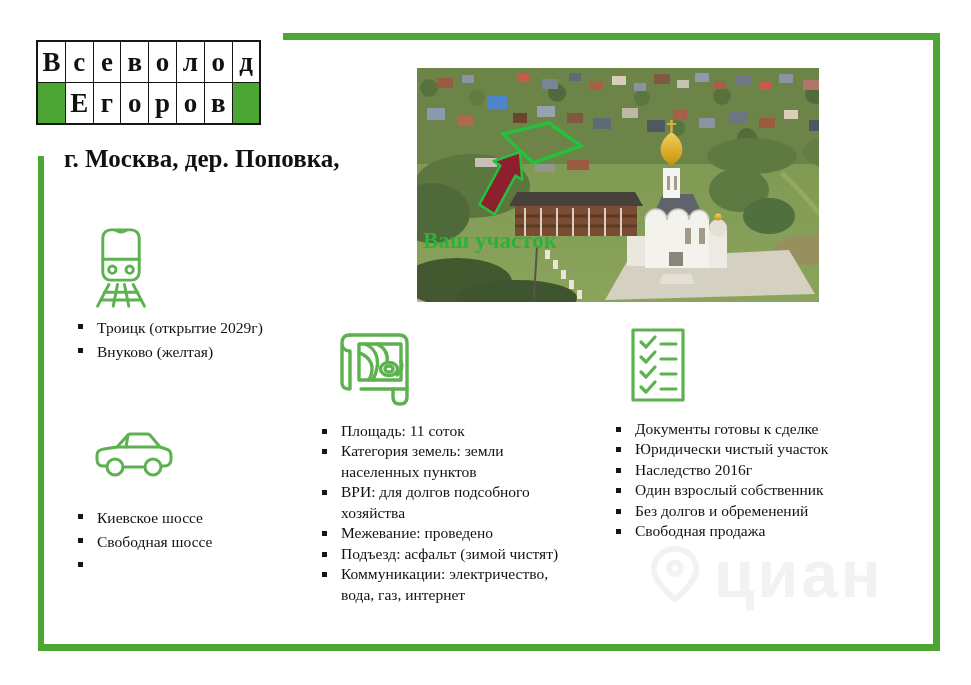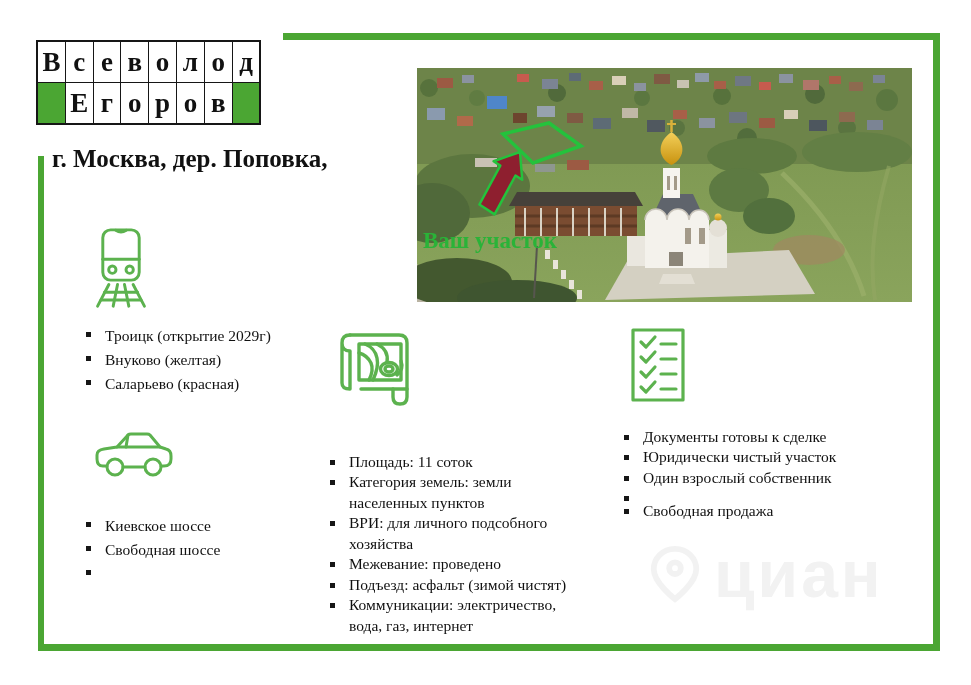--- a/index.html
+++ b/index.html
@@ -14,38 +14,38 @@
   
   .name-grid{position:absolute;left:36px;top:40px;border:2px solid #161616;}
   .grid-row{display:flex;}
   .grid-row:first-child .grid-cell{border-bottom:1px solid #161616;}
   .grid-cell{width:26.8px;height:40px;border-right:1px solid #161616;background:#fff;
              display:flex;align-items:center;justify-content:center;
              font-weight:bold;font-size:27px;line-height:1;}
   .grid-cell:last-child{border-right:none;}
   .grid-cell.green{background:#4BA633;}
 
-  .address{position:absolute;left:52px;top:141px;font-size:25px;font-weight:bold;line-height:1.42;}
+  .address{position:absolute;left:64px;top:141px;font-size:25px;font-weight:bold;line-height:1.42;}
 
   .icon{position:absolute;}
   .icon svg{display:block;}
 
-  ul.blist{list-style:none;margin:8px;padding:0;position:absolute;font-size:15.5px;}
+  ul.blist{list-style:none;margin:0;padding:0;position:absolute;font-size:15.5px;}
   ul.blist li{display:flex;align-items:flex-start;}
   ul.blist .b{flex:none;width:5px;height:5px;background:#161616;margin-top:8px;margin-right:14px;}
   ul.wide li{line-height:1.55;}
   ul.tight li{line-height:1.32;}
 
   .list-rail{left:78px;top:316px;width:240px;}
   .list-road{left:78px;top:506px;width:170px;}
-  .list-land{left:322px;top:444px;width:252px;}
+  .list-land{left:322px;top:421px;width:252px;}
   .list-land li > span:last-child{max-width:228px;}
   .list-docs{left:616px;top:419px;width:300px;}
 
-  .photo{position:absolute;left:417px;top:68px;width:495px;height:234px;overflow:hidden;}
+  .photo{position:absolute;left:417px;top:68px;width:402px;height:234px;overflow:hidden;}
   .photo svg{display:block;}
 
   .watermark{position:absolute;left:646px;top:536px;display:flex;align-items:center;gap:10px;
              color:#f2f2f2;font-family:"Liberation Sans", sans-serif;font-weight:bold;
              font-size:66px;letter-spacing:3px;user-select:none;}
 </style>
 </head>
 <body>
 
 <div class="slide">
@@ -100,24 +100,20 @@
 
   <ul class="blist wide list-rail">
     <li>
         <span class="b"></span>
         <span>Троицк (открытие 2029г)</span>
       </li>
     <li>
         <span class="b"></span>
         <span>Внуково (желтая)</span>
       </li>
-    <li>
-        <span class="b"></span>
-        <span>Саларьево (красная)</span>
-      </li>
   </ul>
 
   <div class="icon" style="left:93px;top:428px;">
     <svg width="82" height="54" viewBox="0 0 82 54" fill="none" stroke="#5CB24E" stroke-width="3" stroke-linecap="round" stroke-linejoin="round">
       <path d="M14 38 H10 Q4 38 4 31 V27 Q4 22 11 21 L24 19 L35 7 Q36 6 38 6 H54 Q56 6 57 7 L67 19 L73 21 Q78 22 78 28 V31 Q78 38 71 38 H68"></path>
       <path d="M35 7 L33 19"></path>
       <line x1="24" y1="19" x2="67" y2="19"></line>
       <circle cx="22" cy="39" r="8"></circle>
       <circle cx="60" cy="39" r="8"></circle>
       <line x1="30" y1="39" x2="52" y2="39"></line>
@@ -157,21 +153,21 @@
     <li>
         <span class="b"></span>
         <span>Площадь: 11 соток</span>
       </li>
     <li>
         <span class="b"></span>
         <span>Категория земель: земли населенных пунктов</span>
       </li>
     <li>
         <span class="b"></span>
-        <span>ВРИ: для личного подсобного хозяйства</span>
+        <span>ВРИ: для долгов подсобного хозяйства</span>
       </li>
     <li>
         <span class="b"></span>
         <span>Межевание: проведено</span>
       </li>
     <li>
         <span class="b"></span>
         <span>Подъезд: асфальт (зимой чистят)</span>
       </li>
     <li>
@@ -198,24 +194,29 @@
     <li>
         <span class="b"></span>
         <span>Документы готовы к сделке</span>
       </li>
     <li>
         <span class="b"></span>
         <span>Юридически чистый участок</span>
       </li>
     <li>
         <span class="b"></span>
+        <span>Наследство 2016г</span>
+      </li>
+    <li>
+        <span class="b"></span>
         <span>Один взрослый собственник</span>
       </li>
     <li>
         <span class="b"></span>
+        <span>Без долгов и обременений</span>
       </li>
     <li>
         <span class="b"></span>
         <span>Свободная продажа</span>
       </li>
   </ul>
 
   <div class="photo">
     <svg width="495" height="234" viewBox="0 0 495 234">
       <defs>

